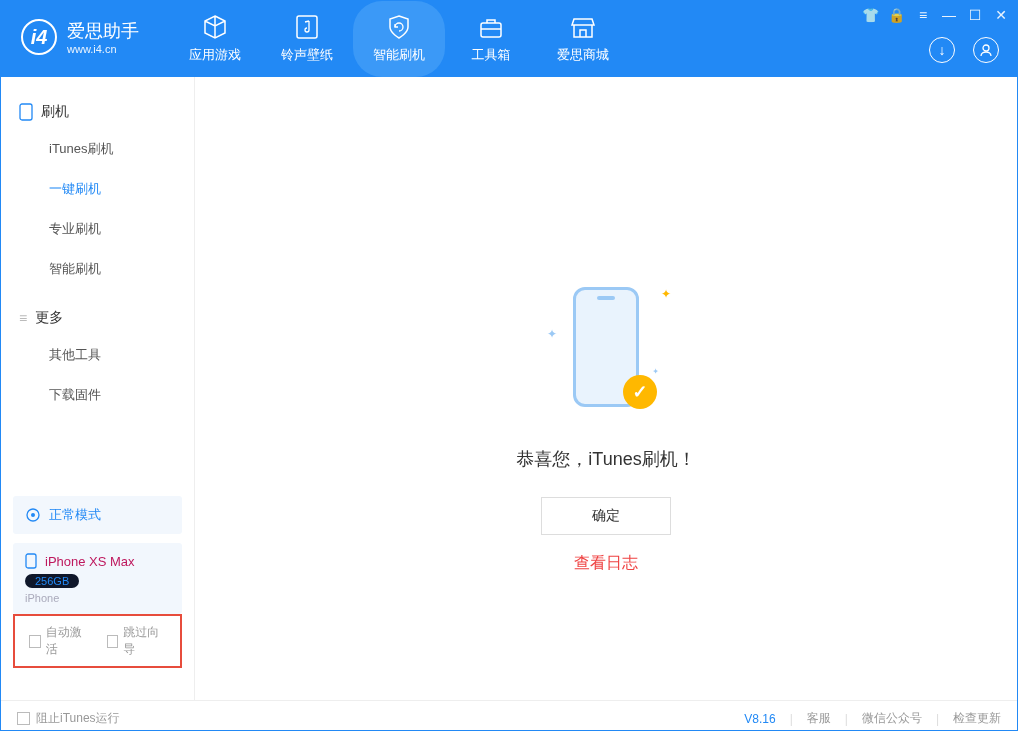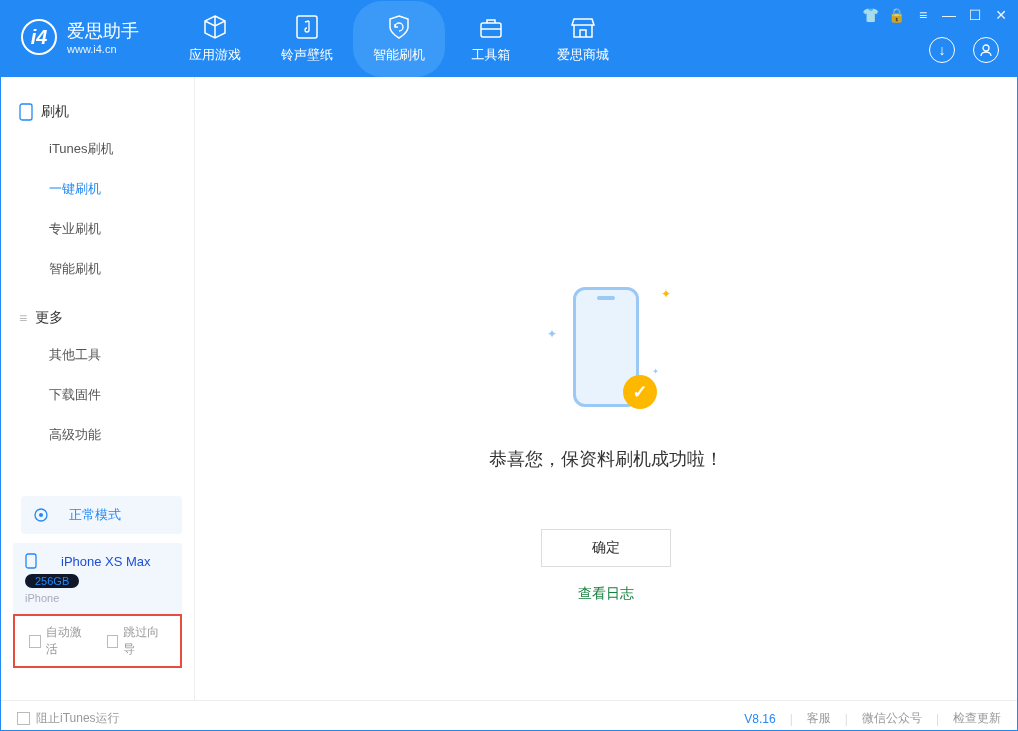--- a/index.html
+++ b/index.html
@@ -23,40 +23,40 @@
 .header-right-icons { position: absolute; right: 18px; bottom: 14px; display: flex; gap: 18px; }
 .circle-btn { width: 26px; height: 26px; border: 1.5px solid #fff; border-radius: 50%; display: flex; align-items: center; justify-content: center; cursor: pointer; font-size: 14px; }
 
 .body { display: flex; height: 623px; }
 .sidebar { width: 194px; border-right: 1px solid #eee; padding-top: 18px; position: relative; }
 .side-group-title { display: flex; align-items: center; padding: 8px 18px; font-size: 14px; color: #333; font-weight: 500; gap: 8px; }
 .side-item { padding: 11px 18px 11px 48px; font-size: 13px; color: #555; cursor: pointer; }
 .side-item.active { color: #2289f5; }
 
 .mode-box, .device-box { margin: 8px 12px; background: #f2f7fd; border-radius: 3px; padding: 10px 12px; font-size: 13px; }
-.mode-box { display: flex; align-items: center; gap: 20px; color: #2289f5; position: absolute; bottom: 158px; left: 8px; right: 0; }
+.mode-box { display: flex; align-items: center; gap: 8px; color: #2289f5; position: absolute; bottom: 158px; left: 0; right: 0; }
 .device-box { position: absolute; bottom: 78px; left: 0; right: 0; }
-.device-name { color: #1d4ed8; font-weight: 500; display: flex; align-items: center; gap: 24px; }
+.device-name { color: #be185d; font-weight: 500; display: flex; align-items: center; gap: 8px; }
 .device-capacity { display: inline-block; background: #0f172a; color: #2289f5; border-radius: 10px; padding: 1px 10px; font-size: 11px; margin-top: 5px; }
 .device-type { color: #aab; font-size: 11px; margin-top: 4px; }
 
 .checkbox-row { position: absolute; bottom: 32px; left: 0; right: 0; margin: 0 12px; border: 2px solid #e74c3c; padding: 8px 14px; display: flex; gap: 18px; font-size: 12px; color: #999; }
 .checkbox-row label { display: flex; align-items: center; gap: 5px; cursor: pointer; }
 .chk { width: 13px; height: 13px; border: 1px solid #bbb; display: inline-block; }
 
 .main { flex: 1; position: relative; display: flex; flex-direction: column; align-items: center; padding-top: 200px; }
 .phone-graphic { width: 90px; height: 140px; position: relative; margin-bottom: 30px; }
 .phone { width: 66px; height: 120px; border: 3px solid #9bc9f5; border-radius: 12px; background: #e9f3fd; position: absolute; left: 12px; top: 10px; }
 .phone::before { content:""; position:absolute; top:6px; left:50%; transform:translateX(-50%); width:18px; height:4px; background:#9bc9f5; border-radius:2px; }
 .check-badge { position: absolute; right: -6px; bottom: 8px; width: 34px; height: 34px; background: #ffb800; border-radius: 50%; display:flex; align-items:center; justify-content:center; color:#fff; font-weight:bold; font-size:18px; }
 .sparkle { position:absolute; color:#9bc9f5; font-size:12px; }
 
 .success-text { font-size: 18px; color: #333; margin-bottom: 26px; }
-.ok-btn { border: 1px solid #ddd; background: #fff; padding: 9px 50px; font-size: 14px; color: #333; cursor: pointer; margin-bottom: 18px; margin-top: 32px; }
-.log-link { font-size: 14px; color: #15803d; cursor: pointer; font-family: Liberation Mono, monospace; }
+.ok-btn { border: 1px solid #ddd; background: #fff; padding: 9px 50px; font-size: 14px; color: #333; cursor: pointer; margin-bottom: 18px; }
+.log-link { font-size: 16px; color: #ef4444; cursor: pointer; font-family: Liberation Mono, monospace; }
 
 .footer { height: 36px; border-top: 1px solid #eee; display: flex; align-items: center; padding: 0 16px; font-size: 12px; color: #999; }
 .footer-left { display: flex; align-items: center; gap: 6px; }
 .footer-right { margin-left: auto; display: flex; align-items: center; gap: 14px; }
 .version { color: #2289f5; margin-left: 35px; }
 .divider { color: #ddd; }
 </style>
 </head>
 <body>
 
@@ -144,21 +144,20 @@
     <div class="side-item">iTunes刷机</div>
     <div class="side-item active">一键刷机</div>
     <div class="side-item">专业刷机</div>
     <div class="side-item">智能刷机</div>
     <div class="side-group-title" style="margin-top:12px">
       <span style="color:#bbb">≡</span>
       <span>更多</span>
     </div>
     <div class="side-item">其他工具</div>
     <div class="side-item">下载固件</div>
-    <div class="side-item">高级功能</div>
 
     <div class="mode-box">
       <svg width="16" height="16">
           <circle cx="8" cy="8" r="6" fill="none" stroke="#2289f5" stroke-width="1.3"></circle>
           <circle cx="8" cy="8" r="2" fill="#2289f5"></circle>
         </svg>
       <span>正常模式</span>
     </div>
 
     <div class="device-box">
@@ -185,21 +184,21 @@
   </div>
 
   <div class="main">
     <div class="phone-graphic">
       <span class="sparkle" style="left:-14px;top:50px">✦</span>
       <span class="sparkle" style="right:-20px;top:10px;color:#ffb800">✦</span>
       <span class="sparkle" style="right:-8px;top:90px;font-size:8px">✦</span>
       <div class="phone"></div>
       <div class="check-badge">✓</div>
     </div>
-    <div class="success-text">恭喜您，保资料刷机成功啦！</div>
+    <div class="success-text">恭喜您，iTunes刷机！</div>
     <button class="ok-btn">确定</button>
     <a class="log-link">查看日志</a>
   </div>
 </div>
 
 <div class="footer">
   <div class="footer-left">
     <label style="display:flex;align-items:center;gap:6px;cursor:pointer">
       <span class="chk"></span>
       <span>阻止iTunes运行</span>

